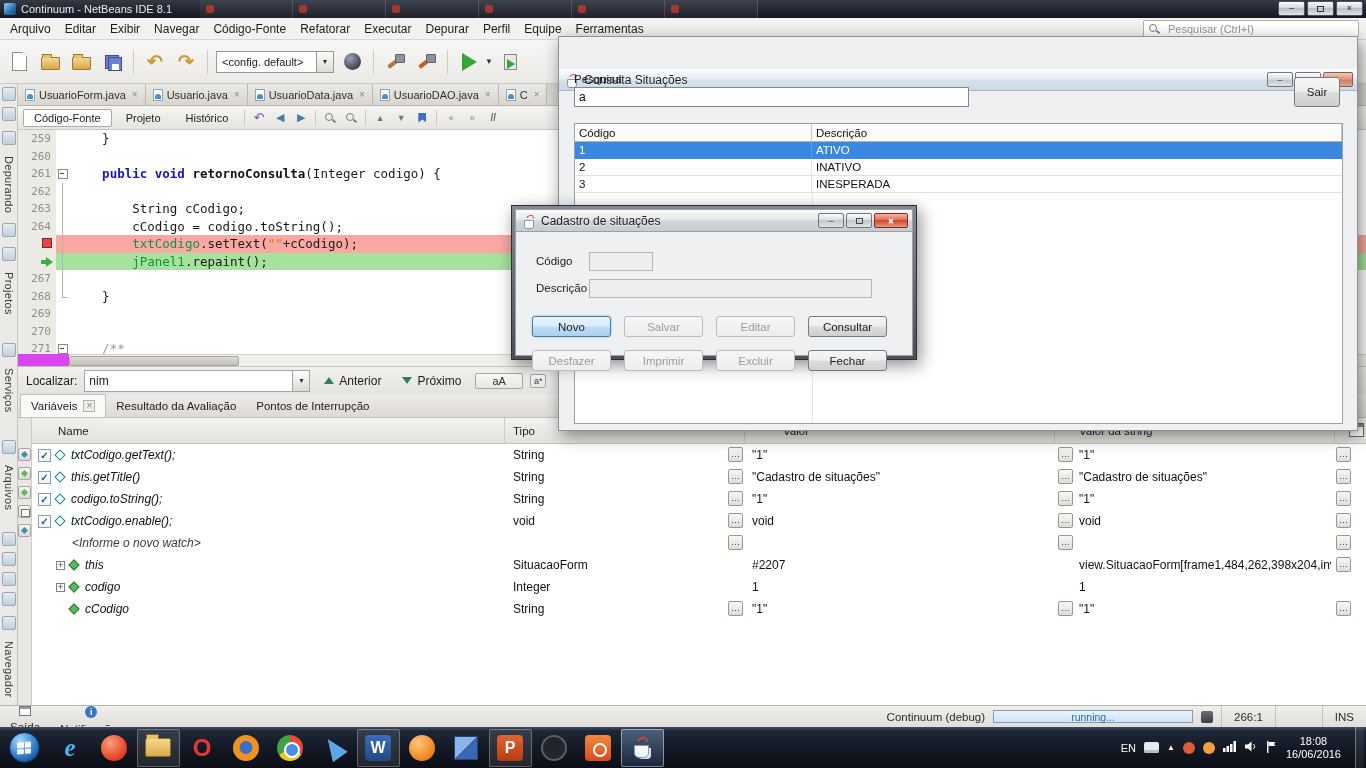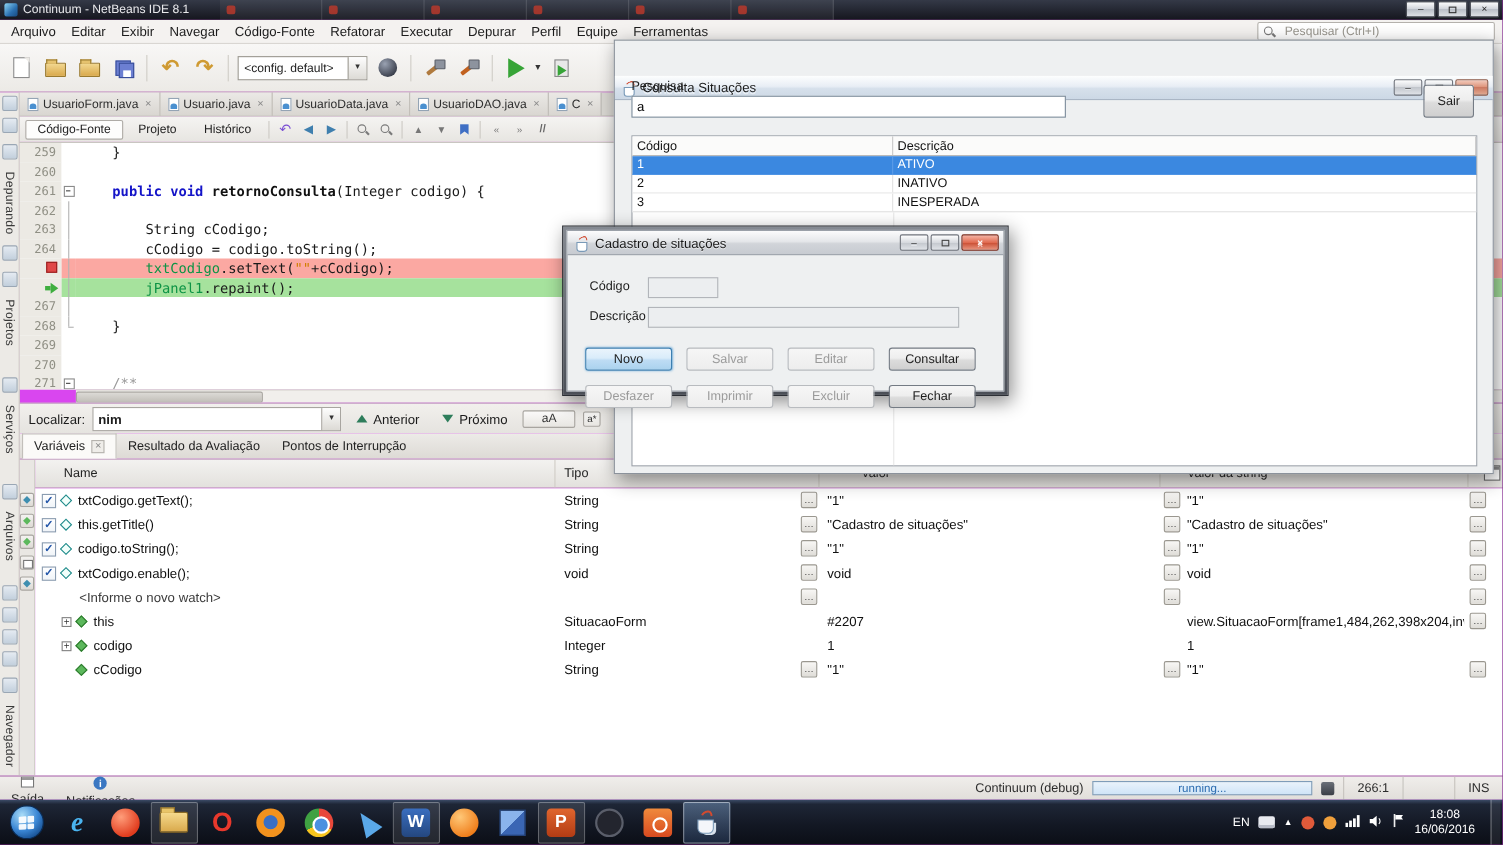--- a/index.html
+++ b/index.html
@@ -97,21 +97,21 @@
   .fold-start::before { content:''; position:absolute; left:2px; top:4px; width:8px; height:8px; border:1px solid #8a8a8a; background:#fff; }
   .fold-start::after { content:''; position:absolute; left:4px; top:8px; width:4px; border-top:1px solid #444; }
   .fold-mid::before { content:''; position:absolute; left:6px; top:0; bottom:0; border-left:1px solid #b2b2b2; }
   .fold-end::before { content:''; position:absolute; left:6px; top:0; height:9px; border-left:1px solid #b2b2b2; }
   .fold-end::after { content:''; position:absolute; left:6px; top:9px; width:5px; border-top:1px solid #b2b2b2; }
   .hscroll { position:absolute; left:69px; top:354px; right:0; height:12px; background:#f1efec; border-top:1px solid #d5d2cc; z-index:2; }
   .hthumb { position:absolute; left:0; top:1px; width:170px; height:10px; background:linear-gradient(#dcdad6,#c3c0ba); border:1px solid #a8a5a0; border-radius:2px; }
 
   
   .findbar { position:absolute; left:18px; top:366px; right:0; height:28px; background:linear-gradient(#f2f0ed,#e5e3df); border-top:1px solid #c7c4bf; display:flex; align-items:center; gap:7px; padding-left:8px; font-size:12px; color:#1c1c1c; z-index:2; }
-  .find-combo { width:226px; height:22px; background:#fff; border:1px solid #a8a5a0; display:flex; align-items:center; padding-left:4px; position:relative; font-size:12px;font-weight:bold; }
+  .find-combo { width:226px; height:22px; background:#fff; border:1px solid #a8a5a0; display:flex; align-items:center; padding-left:4px; position:relative; font-size:12px; }
   .find-combo .caret { position:absolute; right:0; top:0; width:17px; height:100%; background:linear-gradient(#fdfdfd,#dcdad5); border-left:1px solid #a8a5a0; font-size:7px; display:flex; align-items:center; justify-content:center; color:#333; }
   .find-btn { display:flex; align-items:center; gap:5px; padding:2px 7px; }
   .fnav { width:0; height:0; }
   .fnav.up { border-bottom:7px solid #2e7d5b; border-left:5px solid transparent; border-right:5px solid transparent; }
   .fnav.down { border-top:7px solid #2e7d5b; border-left:5px solid transparent; border-right:5px solid transparent; }
   .toggle-btn { border:1px solid #a8a5a0; background:linear-gradient(#fbfaf9,#e7e5e1); border-radius:2px; padding:1px 16px; font-size:11px; color:#333; }
   .toggle-btn.small { font-size:9px; padding:1px 3px; }
 
   
   .dbgtabs { position:absolute; left:18px; top:394px; right:0; height:24px; background:linear-gradient(#edebe8,#dddad5); border-bottom:1px solid #c2bfba; display:flex; align-items:stretch; padding-left:2px; z-index:2; }
@@ -135,21 +135,21 @@
   .c-tipo { width:240px; padding-left:8px; }
   .c-valor { width:310px; position:relative; }
   .c-vstr { width:280px; position:relative; }
   .c-rbtn { width:31px; position:relative; }
   .chk { width:13px; height:13px; margin-left:6px; background:linear-gradient(#fff,#f0f4f8); border:1px solid #8a9cb0; font-size:10px; line-height:11px; text-align:center; color:#2456a8; font-weight:bold; flex:none; }
   .expand { width:9px; height:9px; margin-left:24px; border:1px solid #808080; background:#fff; font-size:9px; line-height:7px; text-align:center; color:#333; flex:none; }
   .dia { width:8px; height:8px; transform:rotate(45deg); margin-left:5px; flex:none; }
   .dia-w { background:#f2fffb; border:1px solid #1e8a8a; }
   .dia-v { background:#5cb85c; border:1px solid #2d7a2d; }
   .dia-v.noexp { margin-left:38px; }
-  .vname { margin-left:7px; white-space:nowrap; }
+  .vname { margin-left:7px; white-space:nowrap;font-style:italic; }
   .vrow .ph-name { margin-left:40px; color:#3c3c3c; }
   .ell { width:15px; height:15px; background:linear-gradient(#f8f7f5,#dfddd8); border:1px solid #9a978f; border-radius:2px; font-size:9px; line-height:13px; text-align:center; color:#444; display:inline-block; flex:none; }
   .c-valor .ell { position:absolute; left:-17px; top:3px; }
   .c-valor .vtext { padding-left:7px; white-space:nowrap; }
   .c-vstr .ell { position:absolute; left:3px; top:3px; }
   .c-vstr .vtext { padding-left:24px; white-space:nowrap; overflow:hidden; max-width:276px; }
   .c-rbtn .ell { position:absolute; left:1px; top:3px; }
 
   
   .statusbar { position:absolute; left:0; bottom:41px; width:100%; height:22px; background:linear-gradient(#f0eeeb,#e1deda); border-top:1px solid #b8b5b0; display:flex; align-items:center; font-size:11.5px; color:#2c2c2c; z-index:6; }

